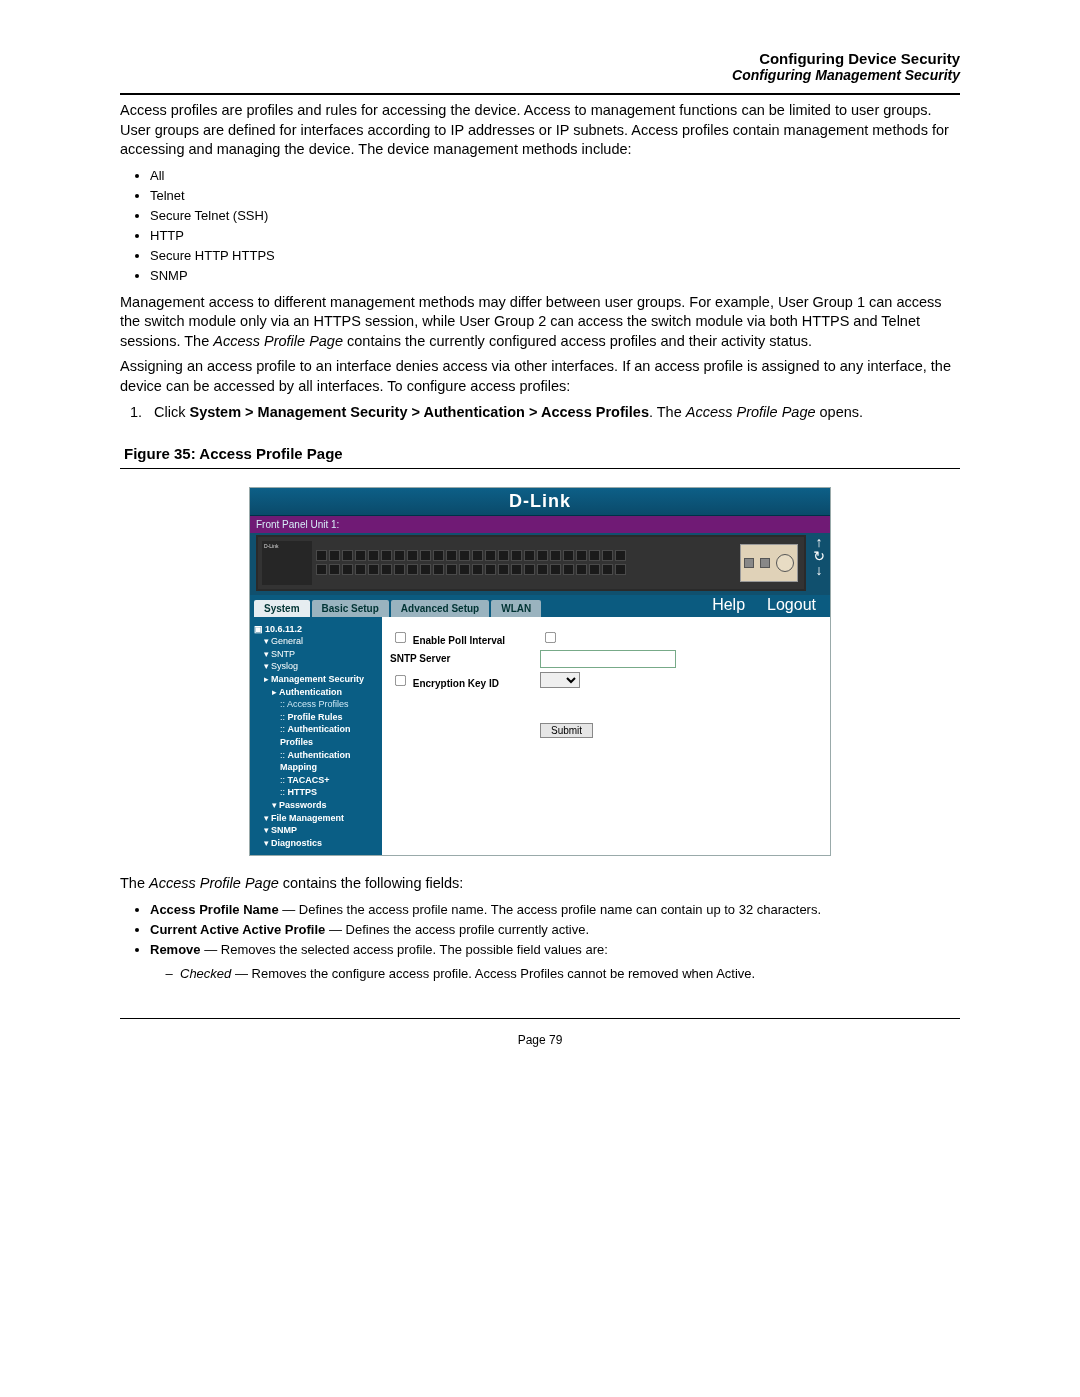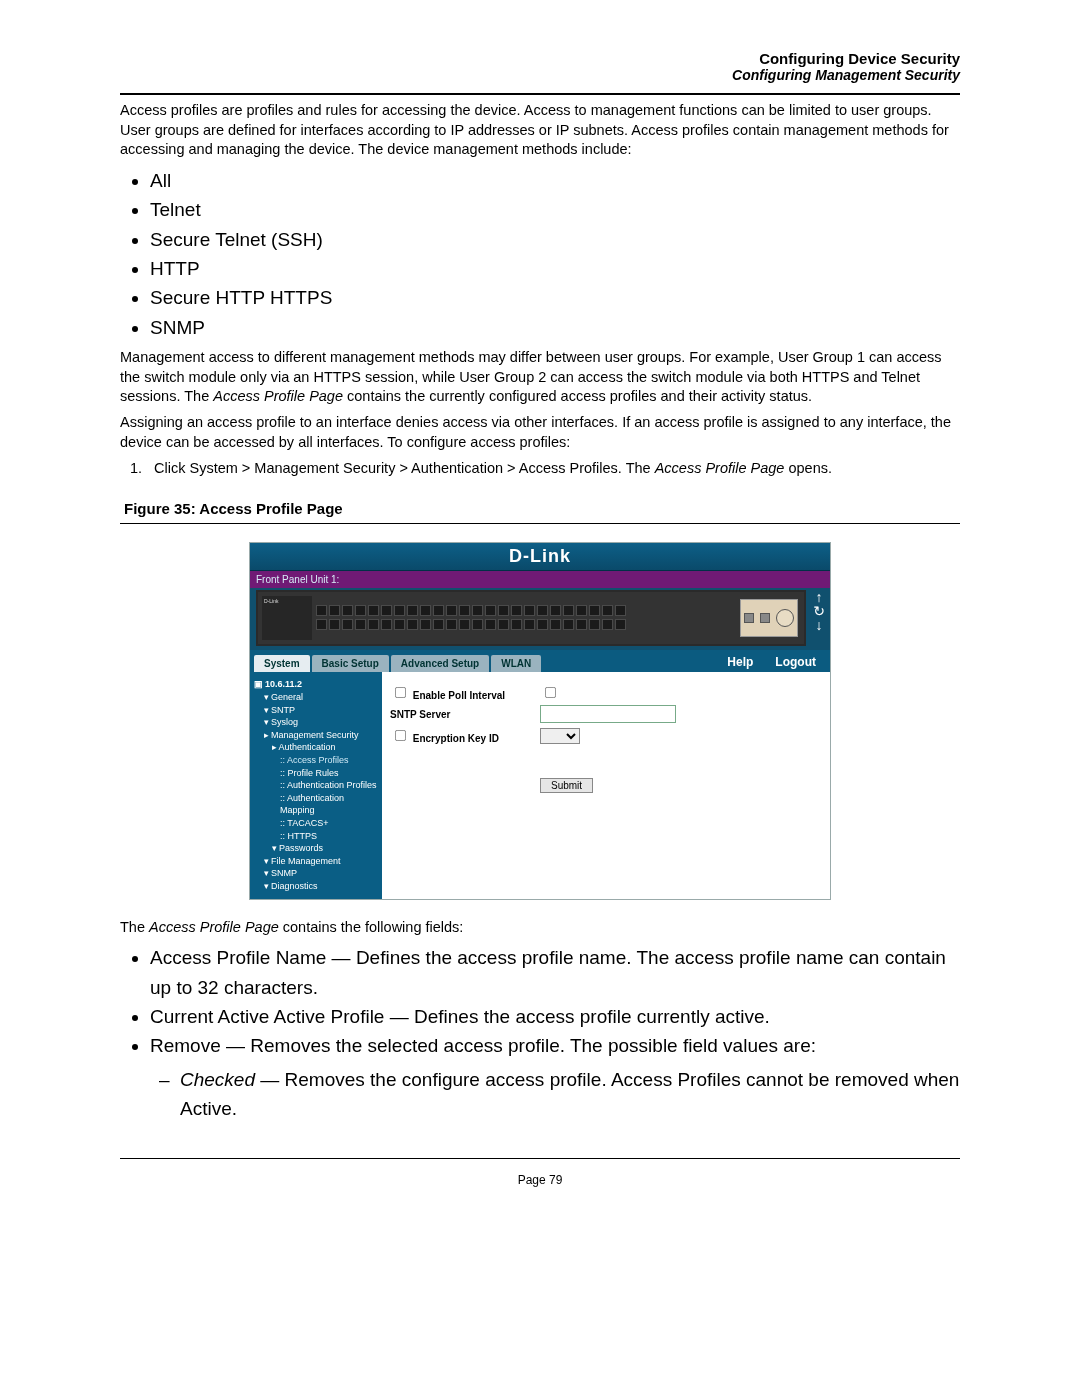--- a/index.html
+++ b/index.html
@@ -28,30 +28,30 @@
     font-weight: bold;
     margin-top: 52px;
     margin-bottom: 10px;
   }
   .para { font-size: 14.5px; line-height: 1.35; margin: 6px 0; }
   ul.methods, ul.fields, ul.sub {
     margin: 4px 0 4px 0;
     padding-left: 30px;
   }
   ul.methods li, ul.fields li, ul.sub li {
-    font-size: 19px;
+    font-size: 13px;
     line-height: 1.55;
     list-style: disc;
   }
   ul.sub li { list-style-type: '–  '; }
   .step { font-size: 14.5px; line-height: 1.4; margin: 6px 0 0 30px; }
   .step .num { display:inline-block; width:20px; margin-left:-20px; }
   .fig-cap { font-weight: bold; font-size: 15px; margin: 22px 0 6px 4px; }
   .fig-rule { border-top: 1.5px solid #000; margin-bottom: 18px; }
-  b { font-weight: normal; }
+  b { font-weight: bold; }
   i { font-style: italic; }
 
   
   .shot {
     width: 580px;
     margin: 0 auto 18px auto;
     border: 1px solid #9aa;
     font-family: Tahoma, Arial, sans-serif;
   }
   .brandbar {
@@ -126,21 +126,21 @@
     padding: 3px 10px;
     background:#9ab3bf;
     color:#033;
     border-radius: 2px 2px 0 0;
     font-weight: bold;
   }
   .tab.active {
     background:#e6edf1;
   }
   .tabsbar .filler { flex:1; }
-  .tabsbar .rt { color:#fff; font-size:12px; padding:3px 10px; font-weight:bold;}
+  .tabsbar .rt { color:#fff; font-size:16px; padding:3px 10px; font-weight:normal;}
   .body2 {
     display:flex;
     min-height: 210px;
   }
   .sidetree {
     width: 124px;
     background:#0a5e85;
     color:#fff;
     font-size: 9px;
     padding: 6px 4px;

